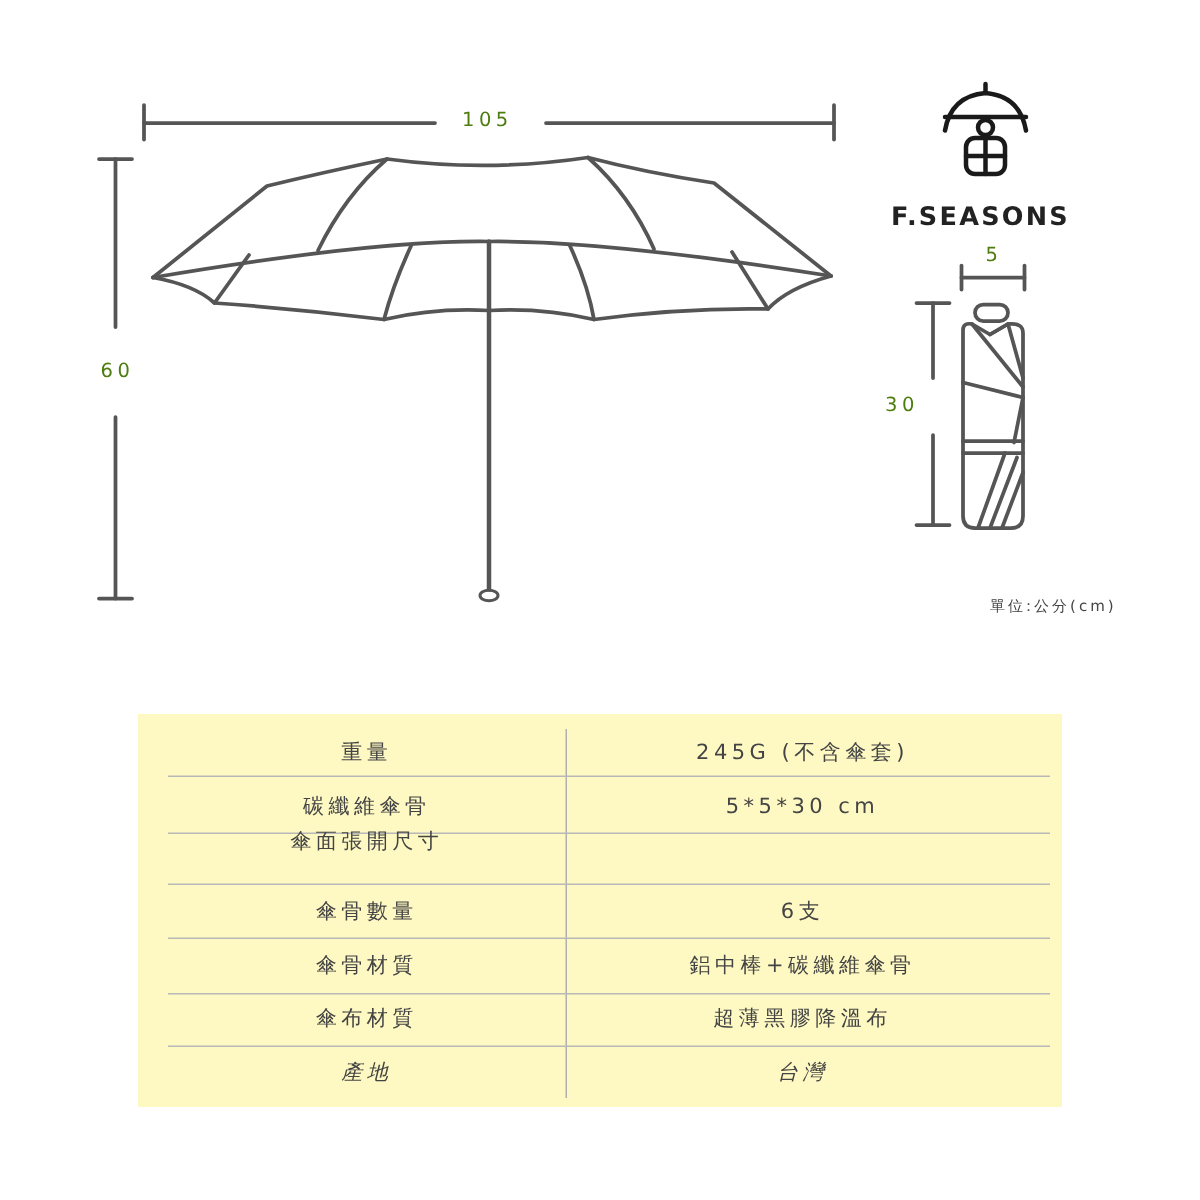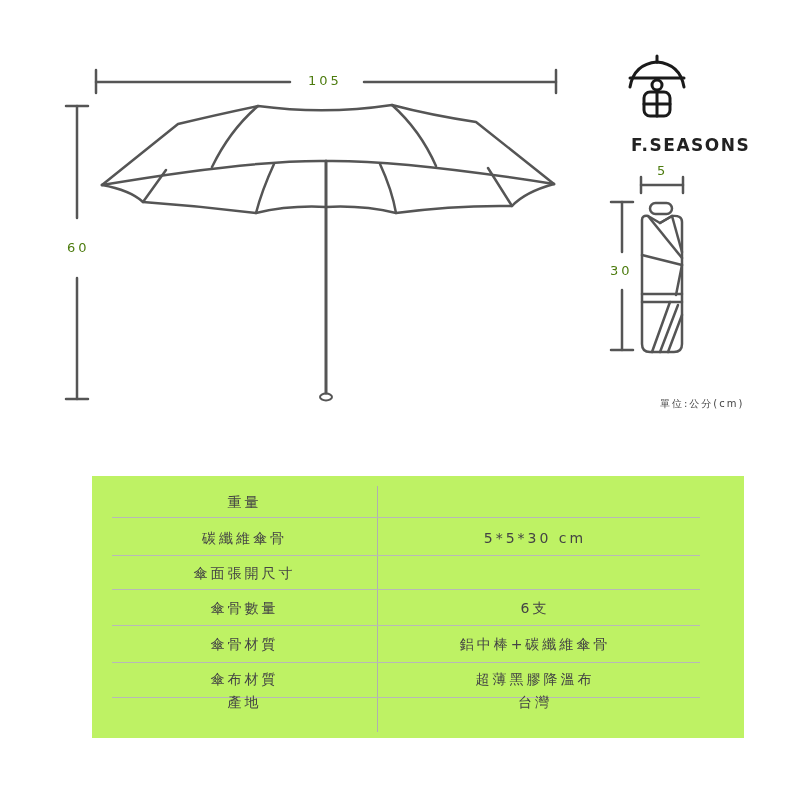--- a/index.html
+++ b/index.html
@@ -2,21 +2,21 @@
 <html><head>
   <meta charset="utf-8">
   <style>
     html, body { margin: 0; padding: 0; background: #ffffff; }
     body { width: 800px; height: 800px; position: relative; overflow: hidden;
            font-family: "DejaVu Sans", sans-serif; color: #555; }
     .abs { position: absolute; }
     .dim-label { font-size: 13px; letter-spacing: 3px; color: #4d7c0f; }
     .brand-name { font-size: 17px; letter-spacing: 1.5px; color: #222; font-weight: bold; }
     .unit-note { font-size: 10px; letter-spacing: 2px; color: #444; }
-    .spec-table { left: 92px; top: 476px; width: 616px; height: 262px; background: #bef264; padding-left: 36px; }
+    .spec-table { left: 92px; top: 476px; width: 616px; height: 262px; background: #fef9c3; }
     .spec-row { position: absolute; left: 20px; width: 580px; height: 36px; }
     .spec-row .cell { position: absolute; top: 0; height: 36px; line-height: 36px;
                       text-align: center; font-size: 14px; letter-spacing: 3px; color: #444; }
     .spec-row .k { left: 0; width: 265px; }
     .spec-row .v { left: 266px; width: 314px; }
     .row-divider { position: absolute; left: 20px; width: 588px; height: 1px; background: #b8b8b8; }
     .col-divider { position: absolute; left: 285px; top: 10px; width: 1px; height: 246px; background: #b0b0b0; }
   </style>
 </head>
 <body>
@@ -61,21 +61,21 @@
   <g stroke="#1a1a1a" stroke-width="3" fill="none" stroke-linecap="round">
     <line x1="35" y1="4" x2="35" y2="10"></line>
     <path d="M8,35 Q12,12 35,10 Q58,12 62,35"></path>
     <line x1="8" y1="26" x2="62" y2="26"></line>
     <circle cx="35" cy="33" r="5"></circle>
     <rect x="22" y="40" width="26" height="24" rx="6"></rect>
     <line x1="22" y1="52" x2="48" y2="52"></line>
     <line x1="35" y1="40" x2="35" y2="64"></line>
   </g>
 </svg>
-<div class="abs brand-name" style="left:631px;top:135px;">F.SEASONS</div>
+<div class="abs brand-name" style="left:594px;top:135px;">F.SEASONS</div>
 
 <svg class="abs" style="left:600px;top:160px" width="100" height="200" viewBox="0 0 100 200">
   <g stroke="#555" stroke-width="2.5" fill="none" stroke-linecap="round" stroke-linejoin="round">
     <g>
       <line x1="41" y1="17" x2="41" y2="33"></line>
       <line x1="41" y1="25" x2="83" y2="25"></line>
       <line x1="83" y1="17" x2="83" y2="33"></line>
     </g>
     <g>
       <line x1="11" y1="42" x2="33" y2="42"></line>
@@ -91,39 +91,40 @@
     <path d="M42,95 L82,105"></path>
     <path d="M82,105 L76,135"></path>
     <line x1="42" y1="134" x2="82" y2="134"></line>
     <line x1="42" y1="142" x2="82" y2="142"></line>
     <line x1="52" y1="192" x2="70" y2="142"></line>
     <line x1="60" y1="192" x2="78" y2="145"></line>
     <line x1="68" y1="192" x2="82" y2="155"></line>
   </g>
 </svg>
 <div class="abs dim-label" style="left:657px;top:163px;">5</div>
-<div class="abs dim-label" style="left:610px;top:263px;">30</div>
+<div class="abs dim-label" style="left:590px;top:263px;">30</div>
 
 <div class="abs unit-note" style="left:660px;top:397px;">單位:公分(cm)</div>
 
 <div class="abs spec-table">
   <div class="col-divider"></div>
 
   <div class="spec-row" style="top:8px;">
     <div class="cell k">重量</div>
+    <div class="cell v">245G (不含傘套)</div>
   </div>
   <div class="row-divider" style="top:41px;"></div>
 
   <div class="spec-row" style="top:44px;">
     <div class="cell k">碳纖維傘骨</div>
     <div class="cell v">5*5*30 cm</div>
   </div>
   <div class="row-divider" style="top:79px;"></div>
 
-  <div class="spec-row" style="top:79px;">
+  <div class="spec-row" style="top:67px;">
     <div class="cell k">傘面張開尺寸</div>
   </div>
   <div class="row-divider" style="top:113px;"></div>
 
   <div class="spec-row" style="top:114px;">
     <div class="cell k">傘骨數量</div>
     <div class="cell v">6支</div>
   </div>
   <div class="row-divider" style="top:149px;"></div>
 
@@ -132,17 +133,17 @@
     <div class="cell v">鋁中棒+碳纖維傘骨</div>
   </div>
   <div class="row-divider" style="top:186px;"></div>
 
   <div class="spec-row" style="top:185px;">
     <div class="cell k">傘布材質</div>
     <div class="cell v">超薄黑膠降溫布</div>
   </div>
   <div class="row-divider" style="top:221px;"></div>
 
-  <div class="spec-row" style="top:208px;">
+  <div class="spec-row" style="top:221px;font-style:italic;">
     <div class="cell k">產地</div>
     <div class="cell v">台灣</div>
   </div>
 </div>
 
 </body></html>

